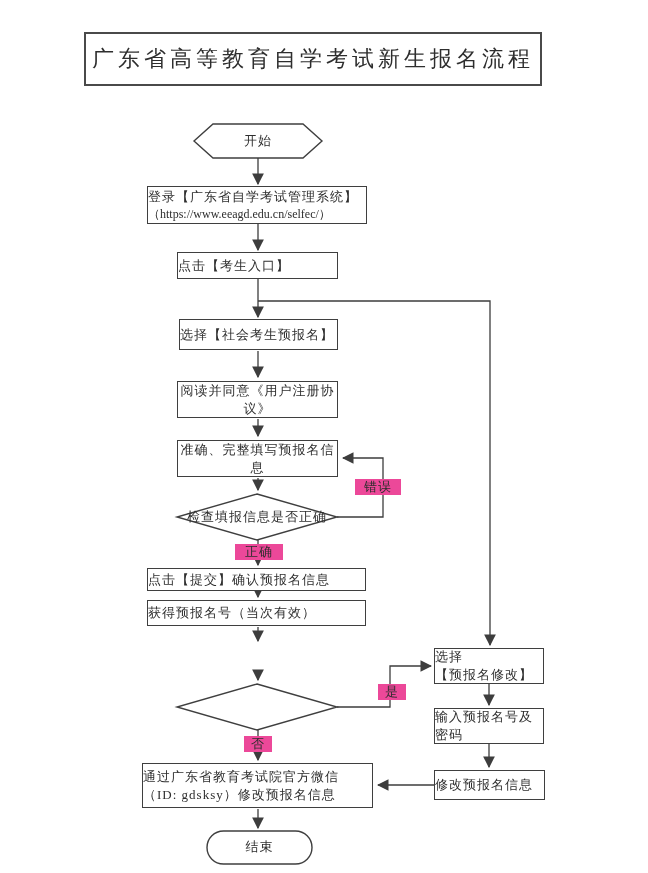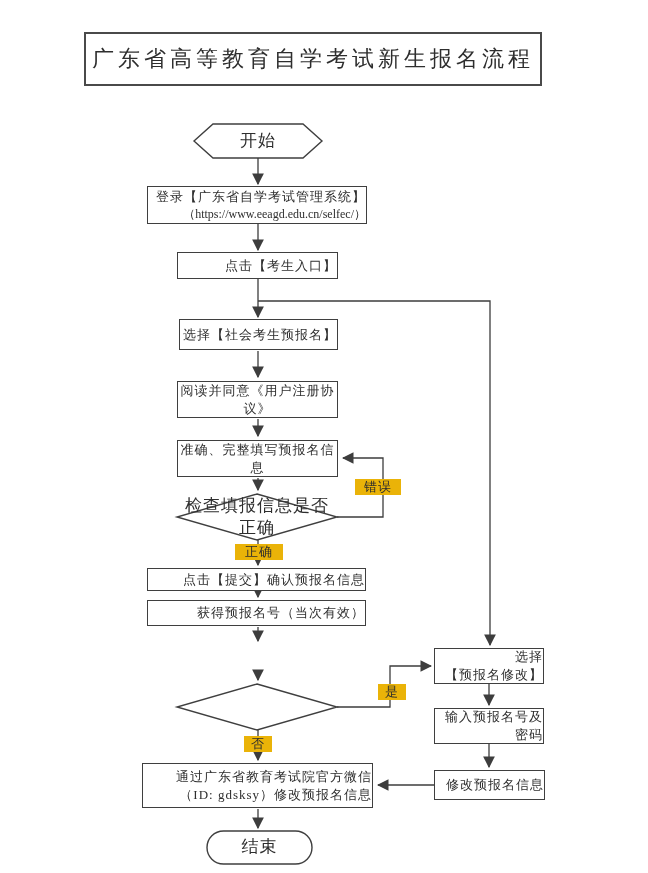--- a/index.html
+++ b/index.html
@@ -9,32 +9,32 @@
   }
   .chart-svg { position:absolute; left:0; top:0; width:648px; height:873px; }
   .title-box {
     position:absolute; left:62px; top:32px; width:458px; height:54px;
     border:2px solid #4a4a4a; box-sizing:border-box;
     display:flex; align-items:center; justify-content:center;
     font-size:22px; letter-spacing:4px; white-space:nowrap;
   }
   .box {
     position:absolute; border:1.4px solid #3f3f3f; box-sizing:border-box;
-    display:flex; flex-direction:column; align-items:flex-end; justify-content:center;
+    display:flex; flex-direction:column; align-items:flex-start; justify-content:center;
     text-align:center; font-size:13px; letter-spacing:1px; line-height:1.35;
     background:#fff;
   }
   .box .small { font-size:12px; letter-spacing:0; }
   .overlay-label {
     position:absolute; display:flex; align-items:center; justify-content:center;
-    text-align:center; font-size:17px; letter-spacing:1px; line-height:1.3;
+    text-align:center; font-size:13px; letter-spacing:1px; line-height:1.3;
   }
   .edge-label {
     position:absolute; display:flex; align-items:center; justify-content:center;
-    font-size:13px; letter-spacing:1px; background:#eab308; padding:0 1px;
+    font-size:13px; letter-spacing:1px; background:#ec4899; padding:0 1px;
   }
 </style>
 </head>
 <body>
 
 <div class="page">
 
   <svg class="chart-svg" viewBox="0 0 648 873" xmlns="http://www.w3.org/2000/svg">
     <defs>
       <marker id="arrow" viewBox="0 0 10 10" refX="9" refY="5" markerWidth="9" markerHeight="9" orient="auto-start-reverse">

